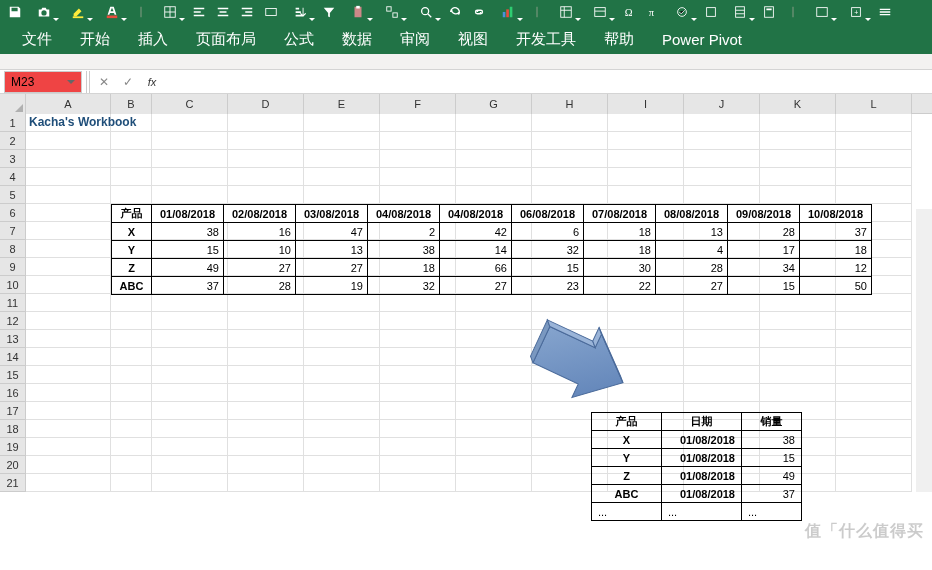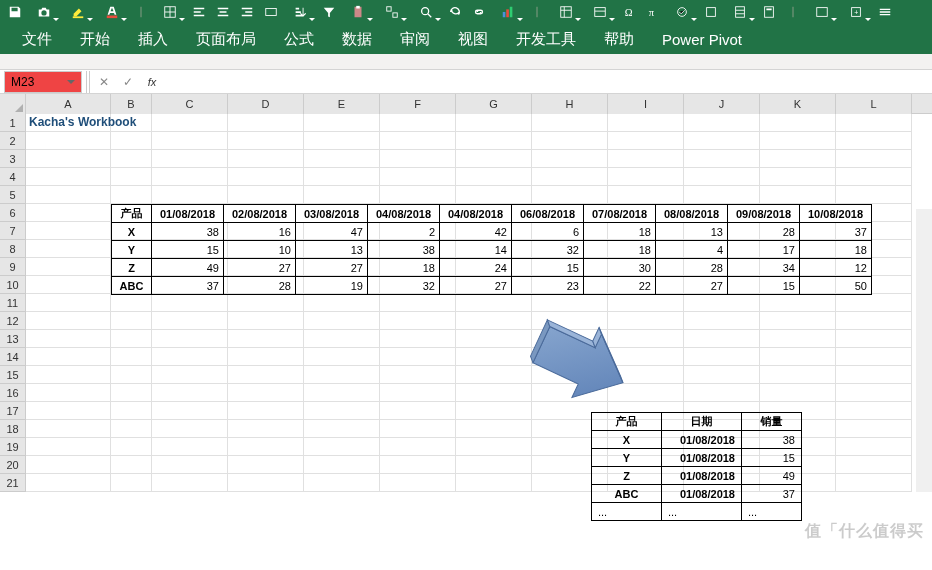--- a/index.html
+++ b/index.html
@@ -374,21 +374,21 @@
               <td>4</td>
               <td>17</td>
               <td>18</td>
             </tr>
             <tr>
               <td class="product">Z</td>
               <td>49</td>
               <td>27</td>
               <td>27</td>
               <td>18</td>
-              <td>24</td>
+              <td>66</td>
               <td>15</td>
               <td>30</td>
               <td>28</td>
               <td>34</td>
               <td>12</td>
             </tr>
             <tr>
               <td class="product">ABC</td>
               <td>37</td>
               <td>28</td>

